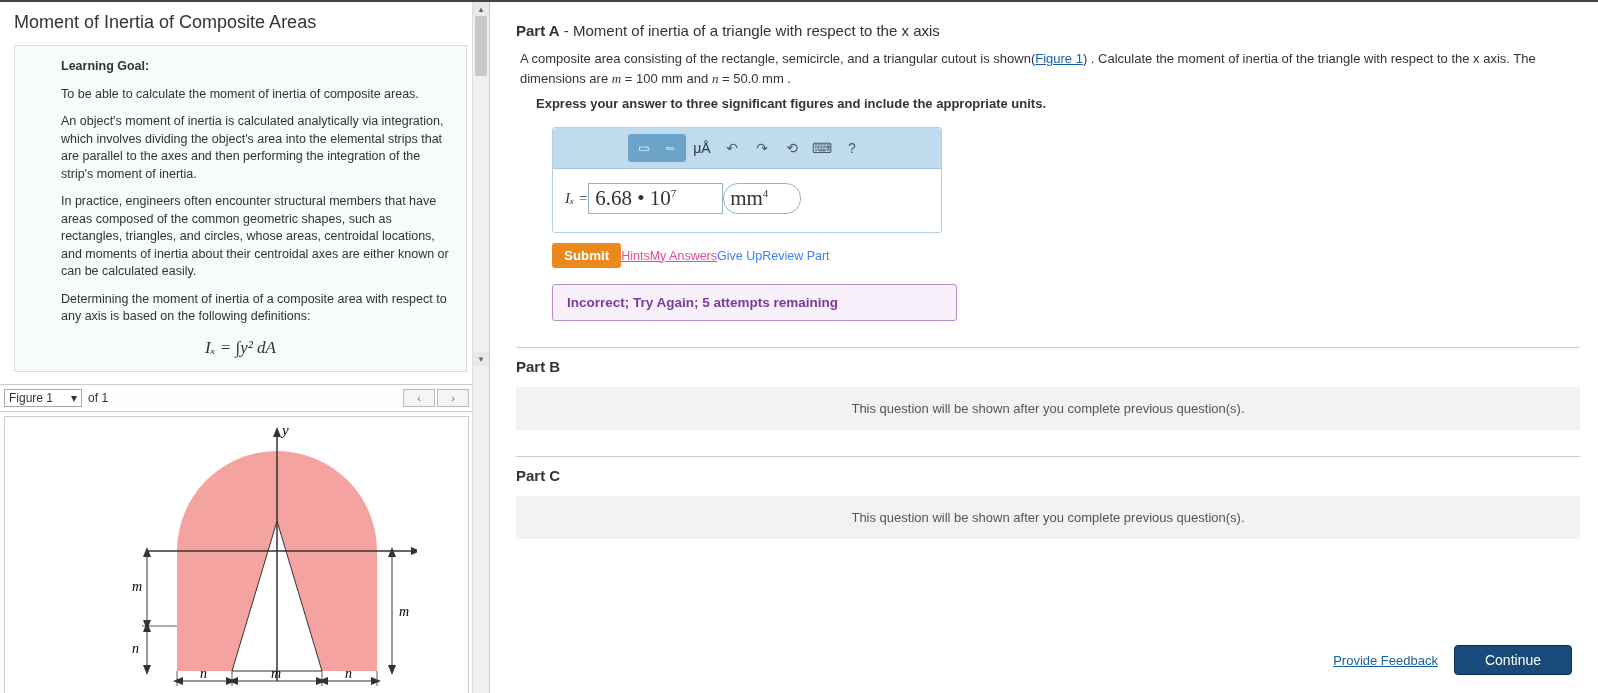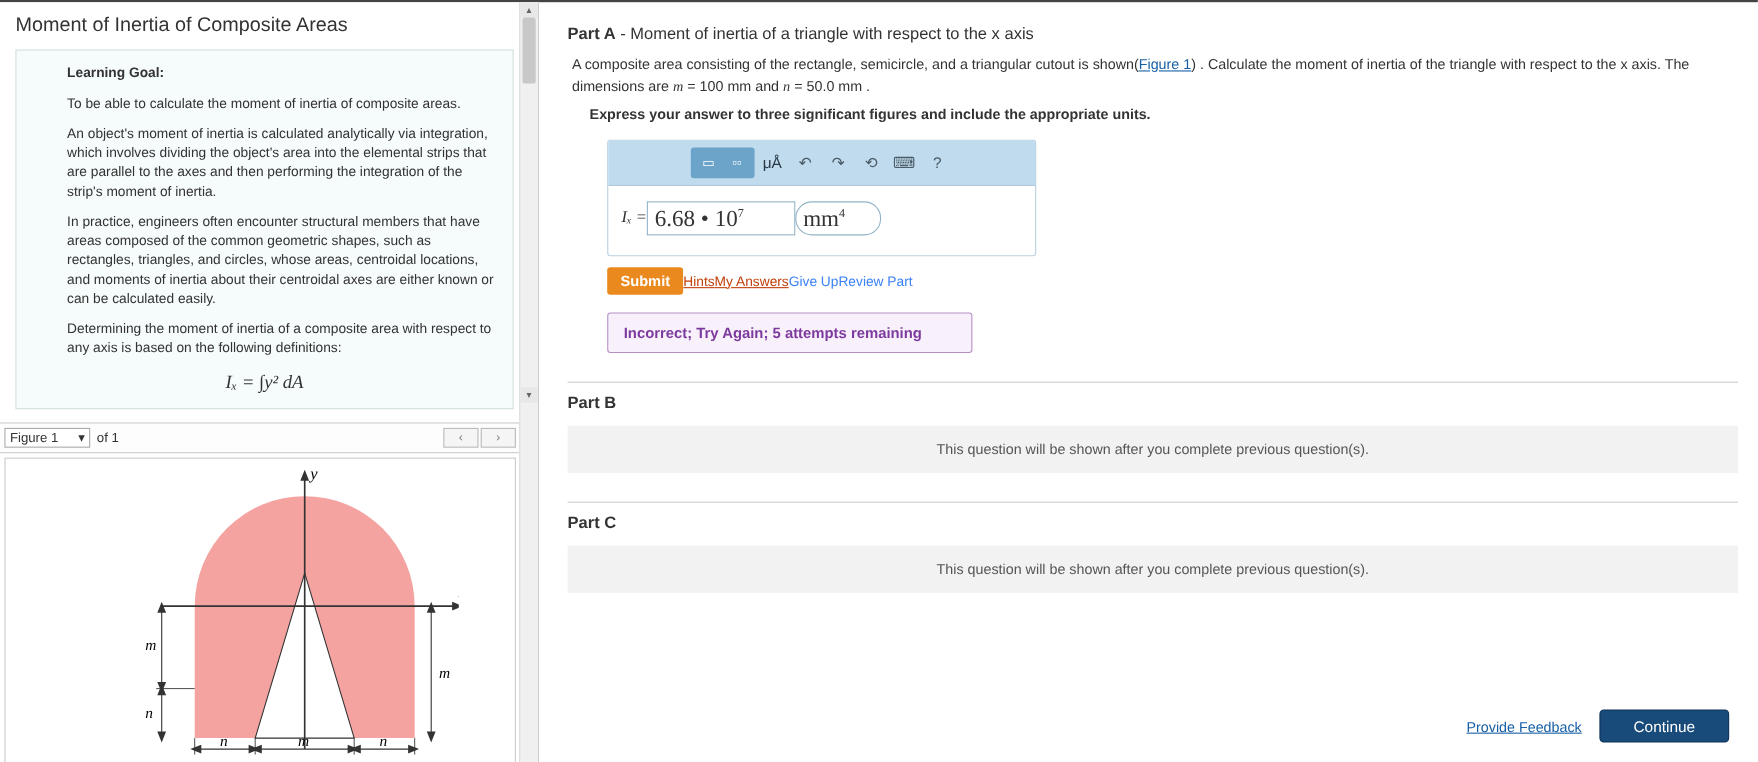--- a/index.html
+++ b/index.html
@@ -154,33 +154,33 @@
     display:flex; align-items:center; 
     font-size:12.5px;
   }
   .submit-btn {
     background:#ea8a1e;
     color:#fff; font-weight:bold;
     border:none; border-radius:3px;
     padding: 5px 12px;
     cursor:pointer;
   }
-  .action-link { color:#c2410c; text-decoration:underline; cursor:pointer; }
+  .action-link { color:#ec4899; text-decoration:underline; cursor:pointer; }
   .action-disabled { color:#3b82f6; }
 
   .feedback-box {
     margin: 6px 0 0 36px;
     border:1px solid #b68fc8;
     background:#f8f1fb;
     color:#7d3a9e;
     font-weight:bold;
     font-size:13.5px;
     padding: 10px 14px;
     border-radius:3px;
-    width: 332px;
+    width: 405px;
   }
 
   .part-divider { border:none; border-top:1px solid #ccc; margin: 26px 0 10px 0; }
   .part-sub-header { font-weight:bold; font-size:15px; margin-bottom:12px; }
   .locked-msg {
     background:#f2f2f2;
     padding: 14px;
     text-align:center;
     font-size:13px;
     color:#555;

